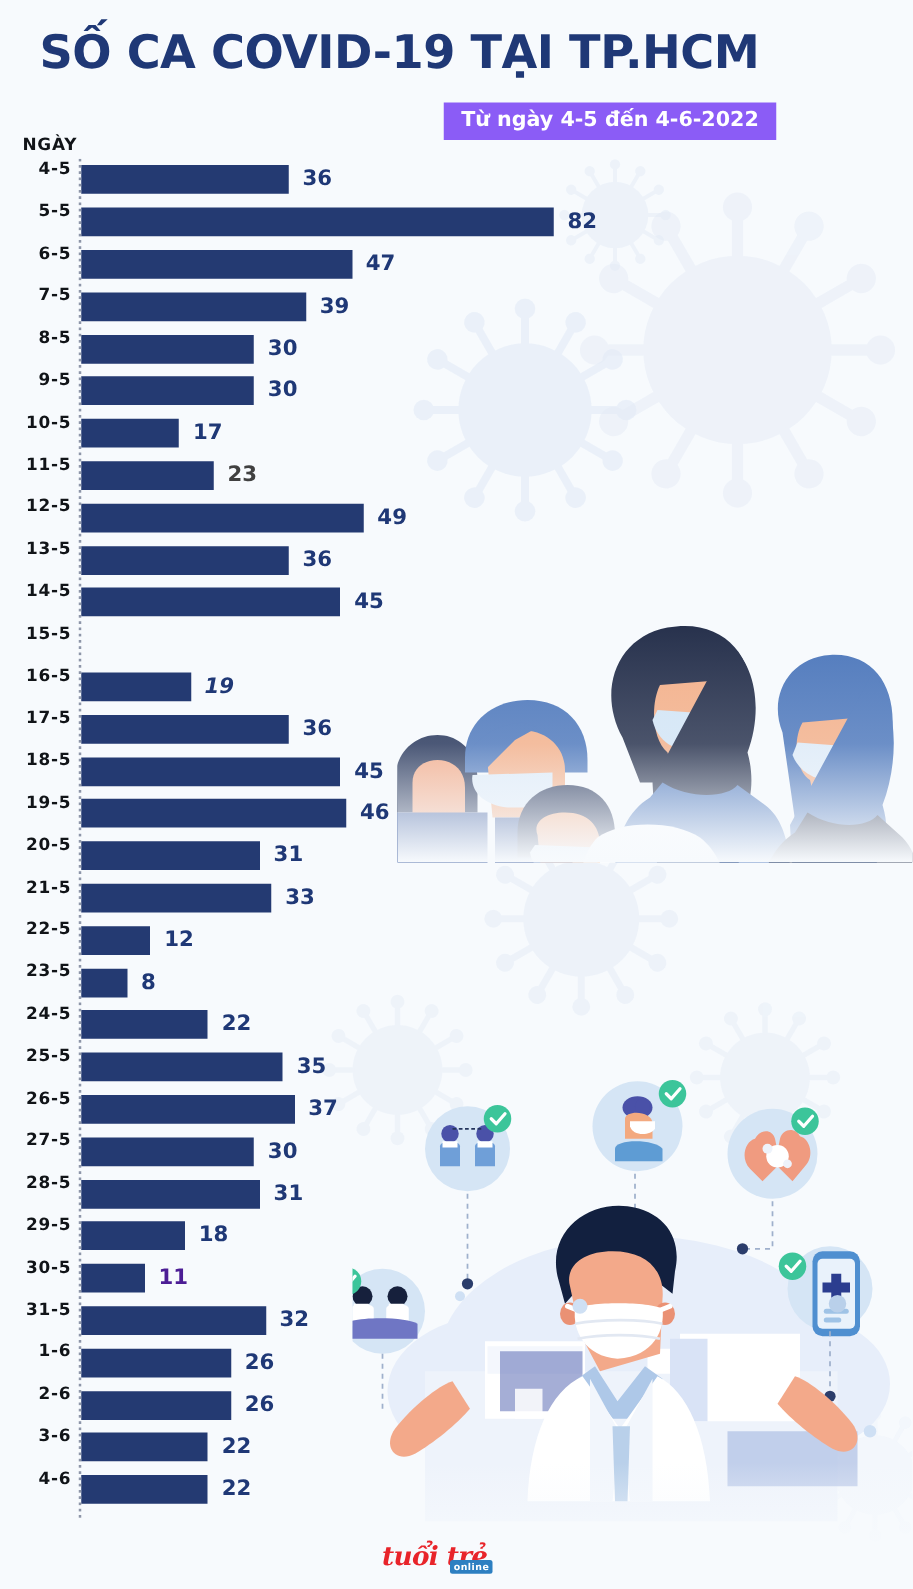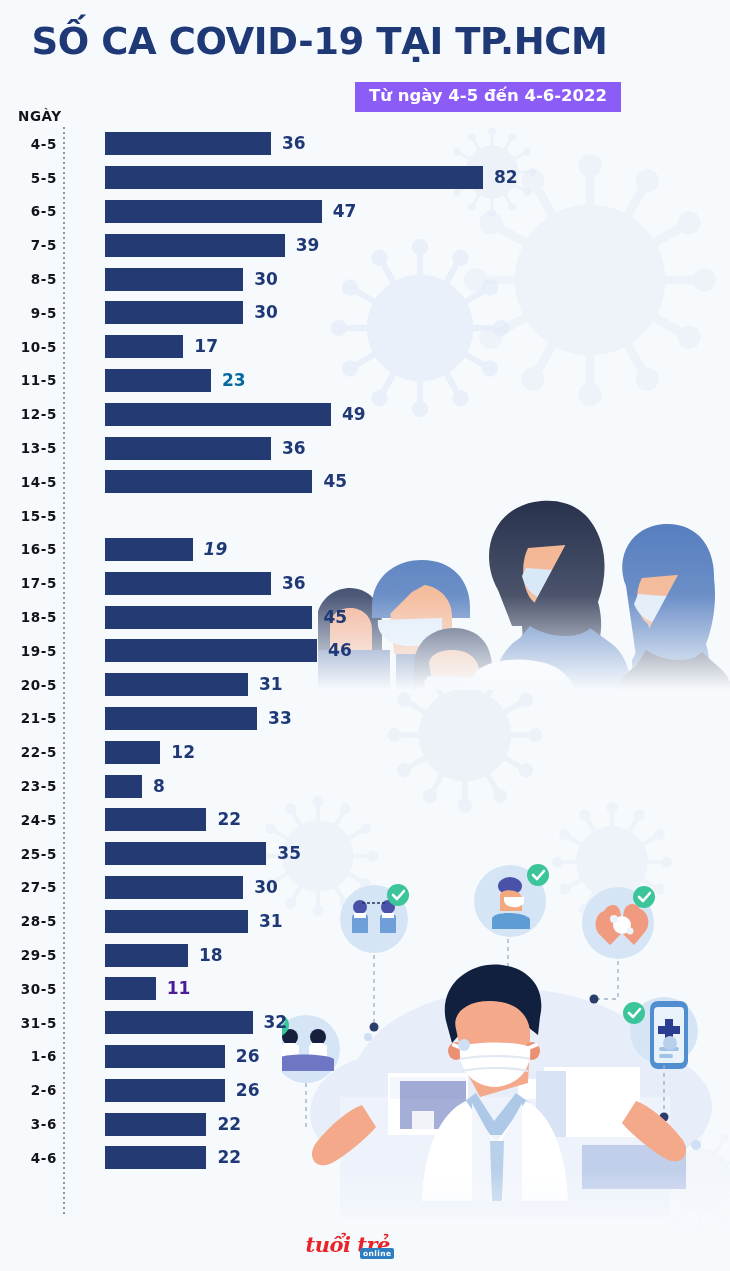--- a/index.html
+++ b/index.html
@@ -104,22 +104,20 @@
     height: 1100px;
     background-image: linear-gradient(to bottom, #8d95a8 0 2px, rgba(0,0,0,0) 2px 5px);
     background-size: 2px 5px;
     z-index: 6;
   }
 
   .bar-row {
     position: relative;
     height: 33.8px;
     display: flex;
-    align-items: center;
-    gap: 40px;
   }
 
   .row-label {
     width: 57px;
     text-align: right;
     color: #111418;
     font-size: 13.5px;
     font-weight: bold;
     letter-spacing: 0.6px;
     flex: 0 0 57px;
@@ -537,21 +535,21 @@
           <div class="row-label">10-5</div>
           <div class="bar-wrap">
             <div class="bar" style="width: 78.3659px; background: rgb(36, 58, 114);"></div>
             <div class="bar-value" style="color: rgb(31, 56, 118);">17</div>
           </div>
         </div>
         <div class="bar-row">
           <div class="row-label">11-5</div>
           <div class="bar-wrap">
             <div class="bar" style="width: 106.024px; background: rgb(36, 58, 114);"></div>
-            <div class="bar-value" style="color: #0369a1;">23</div>
+            <div class="bar-value" style="color: #404040;">23</div>
           </div>
         </div>
         <div class="bar-row">
           <div class="row-label">12-5</div>
           <div class="bar-wrap">
             <div class="bar" style="width: 225.878px; background: rgb(36, 58, 114);"></div>
             <div class="bar-value" style="color: rgb(31, 56, 118);">49</div>
           </div>
         </div>
         <div class="bar-row">
@@ -632,20 +630,27 @@
           <div class="bar-wrap">
             <div class="bar" style="width: 101.415px; background: rgb(36, 58, 114);"></div>
             <div class="bar-value" style="color: rgb(31, 56, 118);">22</div>
           </div>
         </div>
         <div class="bar-row">
           <div class="row-label">25-5</div>
           <div class="bar-wrap">
             <div class="bar" style="width: 161.341px; background: rgb(36, 58, 114);"></div>
             <div class="bar-value" style="color: rgb(31, 56, 118);">35</div>
+          </div>
+        </div>
+        <div class="bar-row">
+          <div class="row-label">26-5</div>
+          <div class="bar-wrap">
+            <div class="bar" style="width: 170.561px; background: rgb(36, 58, 114);"></div>
+            <div class="bar-value" style="color: rgb(31, 56, 118);">37</div>
           </div>
         </div>
         <div class="bar-row">
           <div class="row-label">27-5</div>
           <div class="bar-wrap">
             <div class="bar" style="width: 138.293px; background: rgb(36, 58, 114);"></div>
             <div class="bar-value" style="color: rgb(31, 56, 118);">30</div>
           </div>
         </div>
         <div class="bar-row">

